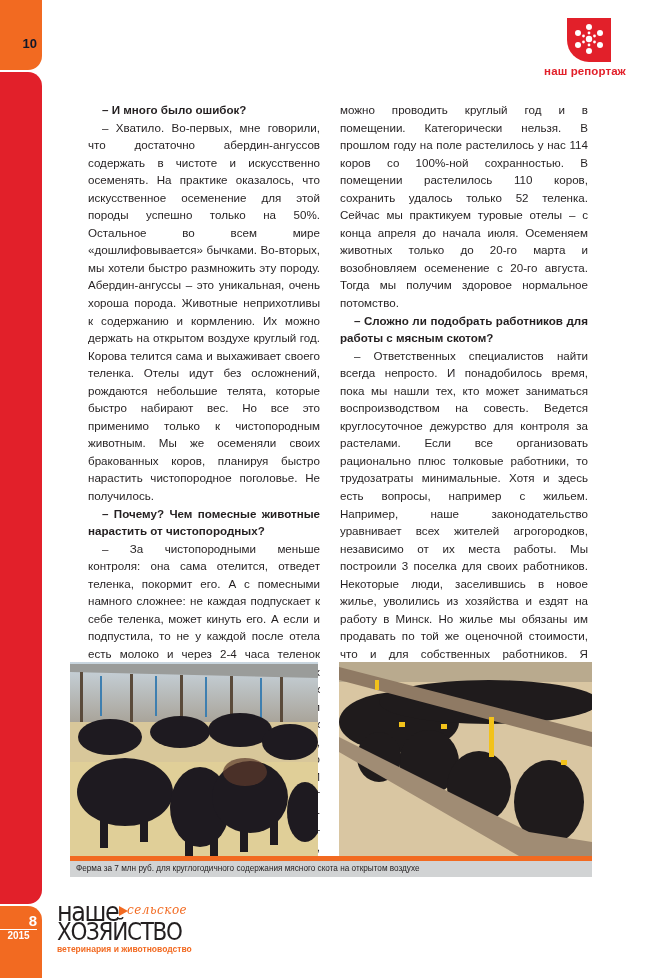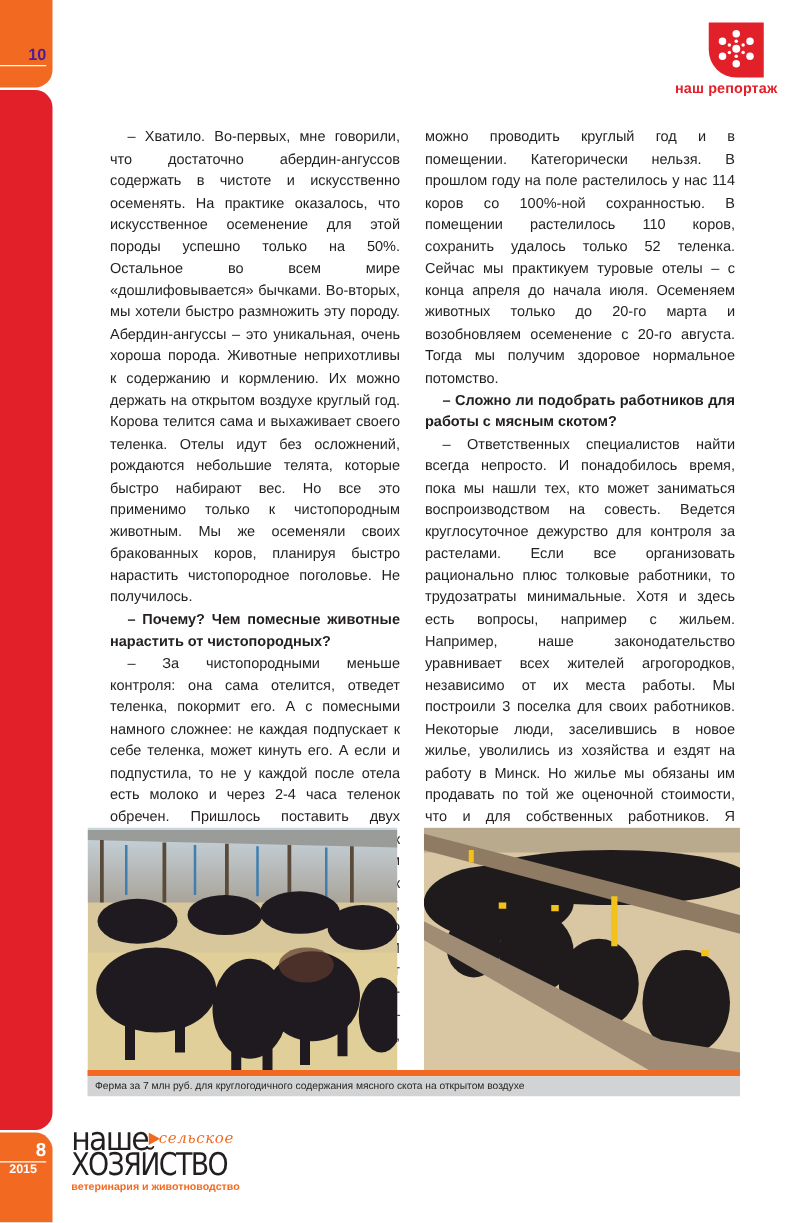--- a/index.html
+++ b/index.html
@@ -2,27 +2,27 @@
 <html><head>
 <meta charset="utf-8">
 <style>
   html, body { margin:0; padding:0; }
   body { width:646px; height:978px; position:relative; background:#ffffff; overflow:hidden;
          font-family:"Liberation Sans", "DejaVu Sans", sans-serif; color:#231f20; }
   .strip { position:absolute; left:0; width:42px; }
   .strip-top { top:0; height:70px; background:#f26a21; border-bottom-right-radius:14px; }
   .strip-mid { top:72px; height:832px; background:#e2202a; border-top-right-radius:14px; border-bottom-right-radius:14px; }
   .strip-bot { top:906px; height:72px; background:#f26a21; border-top-right-radius:14px; }
-  .page-num-top { position:absolute; top:36px; left:0; width:37px; text-align:right; color:#4c1d95;
-                  font-weight:bold; font-size:13px; border-bottom:1px solid #fff; padding-bottom:1px; }
+  .page-num-top { position:absolute; top:36px; left:0; width:37px; text-align:right; color:#0f172a;
+                  font-weight:bold; font-size:13px; border-bottom:1px solid #fff; padding-bottom:19px; }
   .issue-num { position:absolute; left:0; top:913px; width:37px; text-align:right; color:#fff; font-weight:bold; }
   .issue-num .n { font-size:15px; line-height:15px; display:block; border-bottom:1px solid #fff; padding-bottom:1px; }
   .issue-num .y { font-size:10px; line-height:12px; display:block;text-align:center; }
 
-  .rubric { position:absolute; top:18px; left:540px; width:90px; }
+  .rubric { position:absolute; top:18px; left:540px; width:90px; text-align:center; }
   .rubric-badge { width:44px; height:44px; margin:0 auto 0 27px; background:#e2202a;
                   border-bottom-left-radius:22px; position:relative; }
   .rubric-badge svg { position:absolute; left:6px; top:4px; }
   .rubric-label { color:#e2202a; font-weight:bold; font-size:11.5px; margin-top:3px; letter-spacing:0.1px; }
 
   .col { position:absolute; top:101px; font-size:11.6px; line-height:17.55px; text-align:justify; }
   .col-left { left:88px; width:232px; }
   .col-right { left:340px; width:248px; }
   .col p { margin:0; text-indent:14px; }
   .col p.cont { text-indent:0; }
@@ -77,20 +77,21 @@
           <circle cx="21.5" cy="14" r="1.4"></circle>
         <circle cx="10.5" cy="20" r="1.4"></circle>
           <circle cx="21.5" cy="20" r="1.4"></circle>
       </g>
     </svg>
   </div>
   <div class="rubric-label">наш репортаж</div>
 </div>
 
 <div class="col col-left">
+  <p class="q">– И много было ошибок?</p>
   <p>– Хватило. Во-первых, мне говорили, что достаточно абердин-ангуссов содержать в чистоте и искусственно осеменять. На практике оказалось, что искусственное осеменение для этой породы успешно только на 50%. Остальное во всем мире «дошлифовывается» бычками. Во-вторых, мы хотели быстро размножить эту породу. Абердин-ангуссы – это уникальная, очень хороша порода. Животные неприхотливы к содержанию и кормлению. Их можно держать на открытом воздухе круглый год. Корова телится сама и выхаживает своего теленка. Отелы идут без осложнений, рождаются небольшие телята, которые быстро набирают вес. Но все это применимо только к чистопородным животным. Мы же осеменяли своих бракованных коров, планируя быстро нарастить чистопородное поголовье. Не получилось.</p>
   <p class="q">– Почему? Чем помесные животные нарастить от чистопородных?</p>
   <p>– За чистопородными меньше контроля: она сама отелится, отведет теленка, покормит его. А с помесными намного сложнее: не каждая подпускает к себе теленка, может кинуть его. А если и подпустила, то не у каждой после отела есть молоко и через 2-4 часа теленок обречен. Пришлось поставить двух работников следить за отелами. Телят, как правило, надо отделять в 6-месячном возрасте. А на практике отделяем, как приходится: иногда корову пересасывает, корова худеет. Иногда теленок плохо развивается, у коровы мало молока. И таких нюансов набирается много. Вот почему сохранность телят у абердин-ангуссов – 95-96%, а у помесных коров – 40%. Еще момент. Мы сильно ошибались, думая, что отел</p>
 </div>
 
 <div class="col col-right">
   <p class="cont">можно проводить круглый год и в помещении. Категорически нельзя. В прошлом году на поле растелилось у нас 114 коров со 100%-ной сохранностью. В помещении растелилось 110 коров, сохранить удалось только 52 теленка. Сейчас мы практикуем туровые отелы – с конца апреля до начала июля. Осеменяем животных только до 20-го марта и возобновляем осеменение с 20-го августа. Тогда мы получим здоровое нормальное потомство.</p>
   <p class="q">– Сложно ли подобрать работников для работы с мясным скотом?</p>
   <p>– Ответственных специалистов найти всегда непросто. И понадобилось время, пока мы нашли тех, кто может заниматься воспроизводством на совесть. Ведется круглосуточное дежурство для контроля за растелами. Если все организовать рационально плюс толковые работники, то трудозатраты минимальные. Хотя и здесь есть вопросы, например с жильем. Например, наше законодательство уравнивает всех жителей агрогородков, независимо от их места работы. Мы построили 3 поселка для своих работников. Некоторые люди, заселившись в новое жилье, уволились из хозяйства и ездят на работу в Минск. Но жилье мы обязаны им продавать по той же оценочной стоимости, что и для собственных работников. Я вынужден брать дополнительные кредиты и вновь строить жилье, чтобы привлечь новых работников. Где справедливость? Мы же не можем бесконечно строить жилье для кого-то.</p>
   <p class="q">– Что в планах на будущее?</p>

